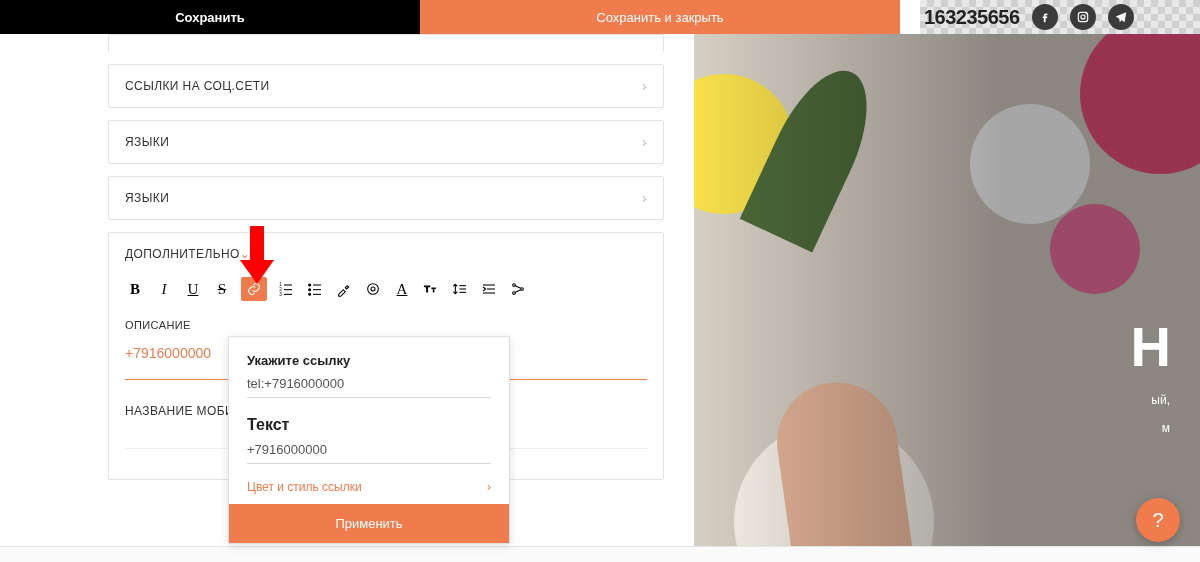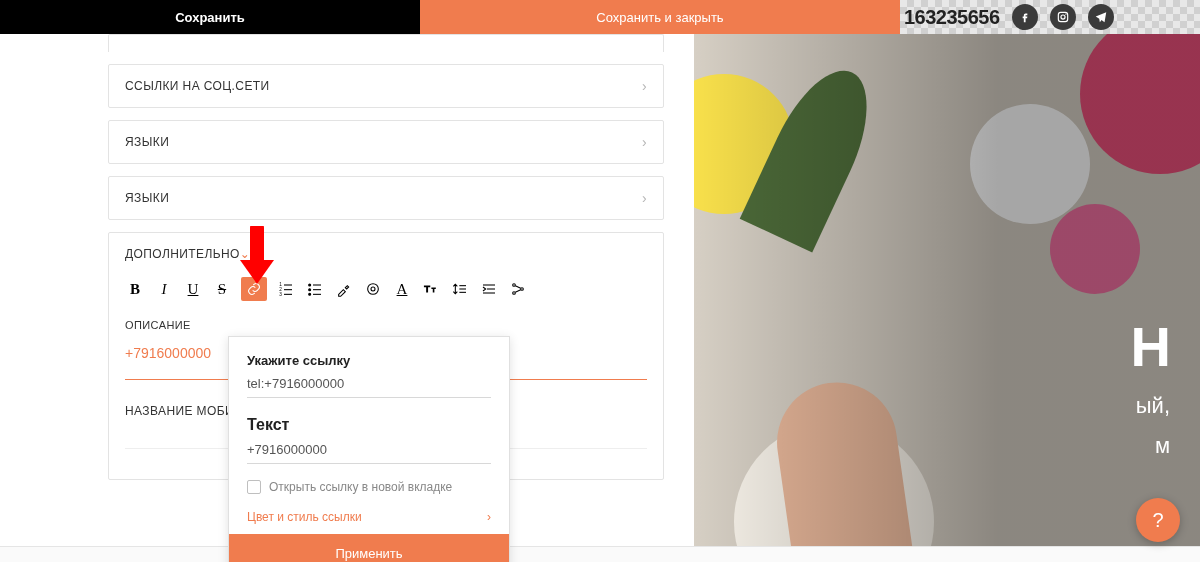--- a/index.html
+++ b/index.html
@@ -7,21 +7,21 @@
 
   
   .topbar { display: flex; height: 34px; border-radius: 10px; }
   .tb-btn { height: 34px; display: flex; align-items: center; justify-content: center; font-size: 13px; color: #fff; cursor: pointer; }
   .tb-save { width: 420px; background: #000; font-weight: 600; }
   .tb-save-close { width: 480px; background: #f07c4e; }
   .tb-right { flex: 1; display: flex; align-items: center; justify-content: flex-start; padding-left: 4px;
               background-image:
                 linear-gradient(45deg,#d0d0d0 25%,transparent 25%,transparent 75%,#d0d0d0 75%,#d0d0d0),
                 linear-gradient(45deg,#d0d0d0 25%,transparent 25%,transparent 75%,#d0d0d0 75%,#d0d0d0);
-              background-size: 14px 14px; background-position: 0 0, 7px 7px; background-color:#e8e8e8; }
+              background-size: 14px 14px; background-position: 0 0, 7px 7px; background-color:#e8e8e8;margin-left:20px; }
   .phone-digits { font-size: 20px; font-weight: 700; color: #222; letter-spacing: -0.5px; }
   .soc { width: 26px; height: 26px; border-radius: 50%; background:#3b3b3b; margin-left: 12px; display:flex;align-items:center;justify-content:center; }
   .soc svg { width:14px; height:14px; fill:#fff; }
 
   
   .main { display:flex; height: calc(562px - 34px); }
   .editor-col { width: 694px; height:100%; background:#fff; padding: 0 30px 0 108px; position:relative; }
   .preview-col { flex:1; height:100%; background:#666 center/cover no-repeat; position:relative; overflow:hidden; }
 
   
@@ -57,21 +57,21 @@
   .pop-input { width:100%; border:none; border-bottom:1px solid #d8d8d8; padding:6px 0; margin-top:2px; font-size:13px; color:#555; outline:none; }
   .pop-lbl2 { font-size:16px; font-weight:600; color:#222; margin-top:18px; }
   .pop-check-row { display:flex; align-items:center; gap:8px; margin-top:16px; font-size:12px; color:#888; }
   .pop-check { width:14px; height:14px; border:1px solid #bfbfbf; border-radius:2px; }
   .pop-style-row { display:flex; justify-content:space-between; align-items:center; margin-top:16px; color:#f07c4e; font-size:12px; cursor:pointer; }
   .pop-apply { background:#f07c4e; color:#fff; text-align:center; font-size:13px; padding:12px 0; cursor:pointer; }
 
   
   .preview-col .overlay-text { position:absolute; right:30px; top:280px; text-align:right; color:#fff; }
   .overlay-text .big { font-size:56px; font-weight:800; letter-spacing:-1px; }
-  .overlay-text .line { font-size:22px; margin-top:14px; font-weight:300; }
+  .overlay-text .line { font-size:12px; margin-top:14px; font-weight:300; }
 
   
   .bg-flowers { position:absolute; inset:0; background:#d6cfc4; }
   .petal { position:absolute; border-radius:50%; }
   .p1 { width:160px;height:160px;background:#e94f7a; top:-20px; right:-40px; }
   .p2 { width:120px;height:120px;background:#fff; top:70px; right:110px; }
   .p3 { width:140px;height:140px;background:#f8e04b; top:40px; left:-40px; }
   .p4 { width:90px;height:90px;background:#ef6fa0; top:170px; right:60px; }
   .p5 { width:200px;height:200px;background:#f7f2e9; bottom:-60px; left:40px; }
   .leaf { position:absolute; width:80px; height:180px; background:#4d6b39; border-radius:50% 50% 0 0; transform:rotate(25deg); top:30px; left:80px; }
@@ -232,24 +232,20 @@
           <path d="M4 34 L21 58 L38 34 Z" fill="#ff0000"></path>
         </svg>
     </div>
 
     <div class="popover">
       <div class="pop-body">
         <div class="pop-lbl">Укажите ссылку</div>
         <input class="pop-input" value="tel:+7916000000" style="">
         <div class="pop-lbl2">Текст</div>
         <input class="pop-input" value="+7916000000" style="">
-        <div class="pop-check-row">
-          <span class="pop-check"></span>
-          <span>Открыть ссылку в новой вкладке</span>
-        </div>
         <div class="pop-style-row">
           <span>Цвет и стиль ссылки</span>
           <span>›</span>
         </div>
       </div>
       <div class="pop-apply">Применить</div>
     </div>
 
   </div>
 

